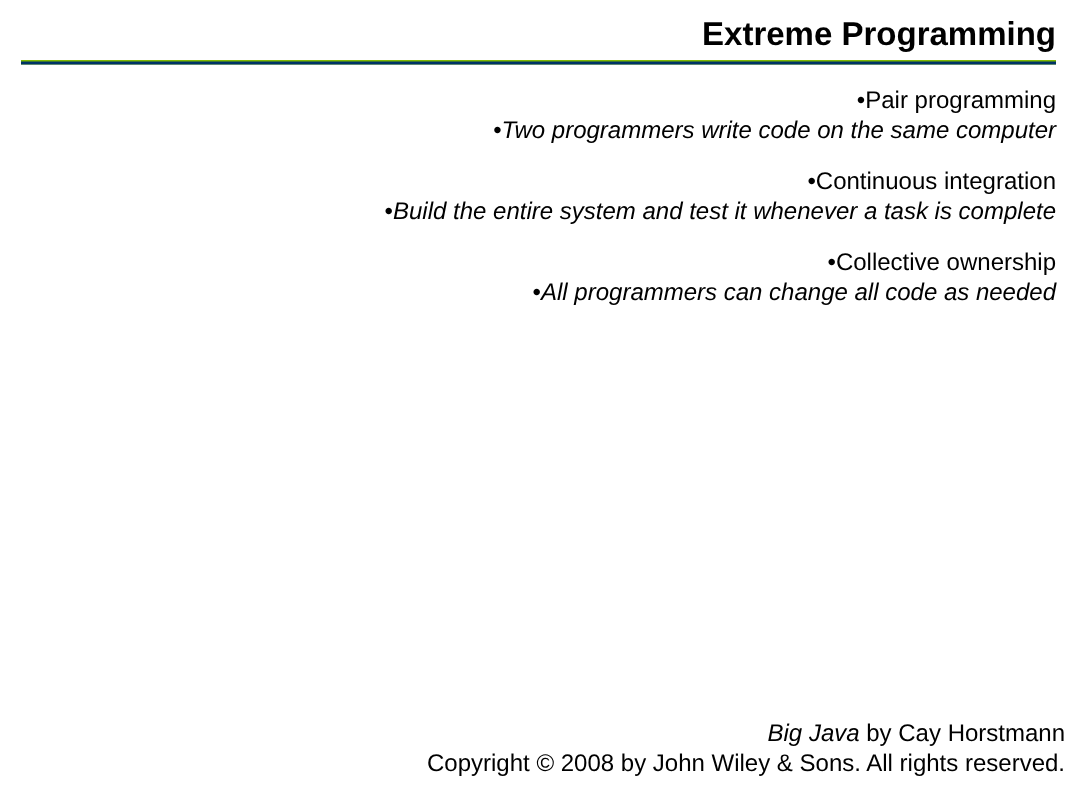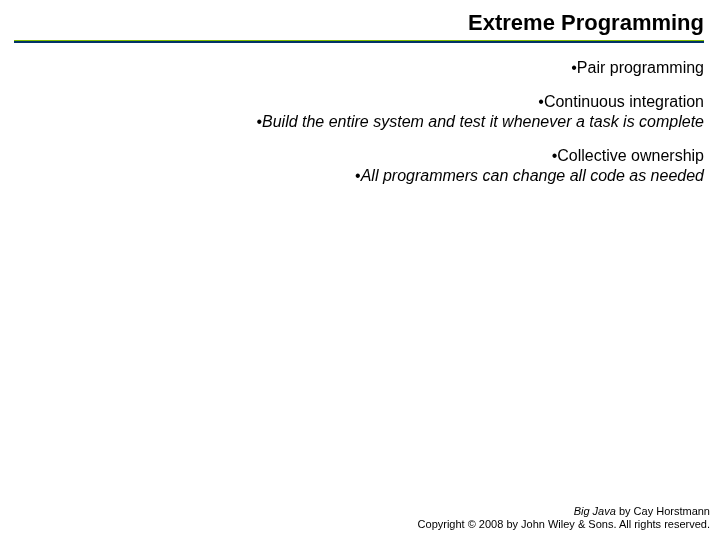--- a/index.html
+++ b/index.html
@@ -52,42 +52,47 @@
     font-size: 16px;
     font-style: italic;
   }
   .l2-bullet {
     display: inline-block;
     width: 16px;
     font-style: normal;
   }
   .footer {
     position: absolute;
-    bottom: 8px;
+    bottom: 20px;
     right: 10px;
     text-align: right;
-    font-size: 11px;
+    font-size: 16px;
     line-height: 1.25;
   }
   .footer .bookname {
     font-style: italic;
   }
 </style>
 </head>
 <body>
 
 <div class="slide">
   <div class="title">Extreme Programming</div>
   <div class="title-underline"></div>
 
   <ul class="level1">
     <li>
       <div class="l1-line">
         <span class="l1-bullet">•</span><span>Pair programming</span>
       </div>
+      <ul class="level2">
+        <li class="l2-line">
+          <span class="l2-bullet">•</span><span>Two programmers write code on the same computer</span>
+        </li>
+      </ul>
     </li>
 
     <li>
       <div class="l1-line">
         <span class="l1-bullet">•</span><span>Continuous integration</span>
       </div>
       <ul class="level2">
         <li class="l2-line">
           <span class="l2-bullet">•</span><span>Build the entire system and test it whenever a task is complete</span>
         </li>

